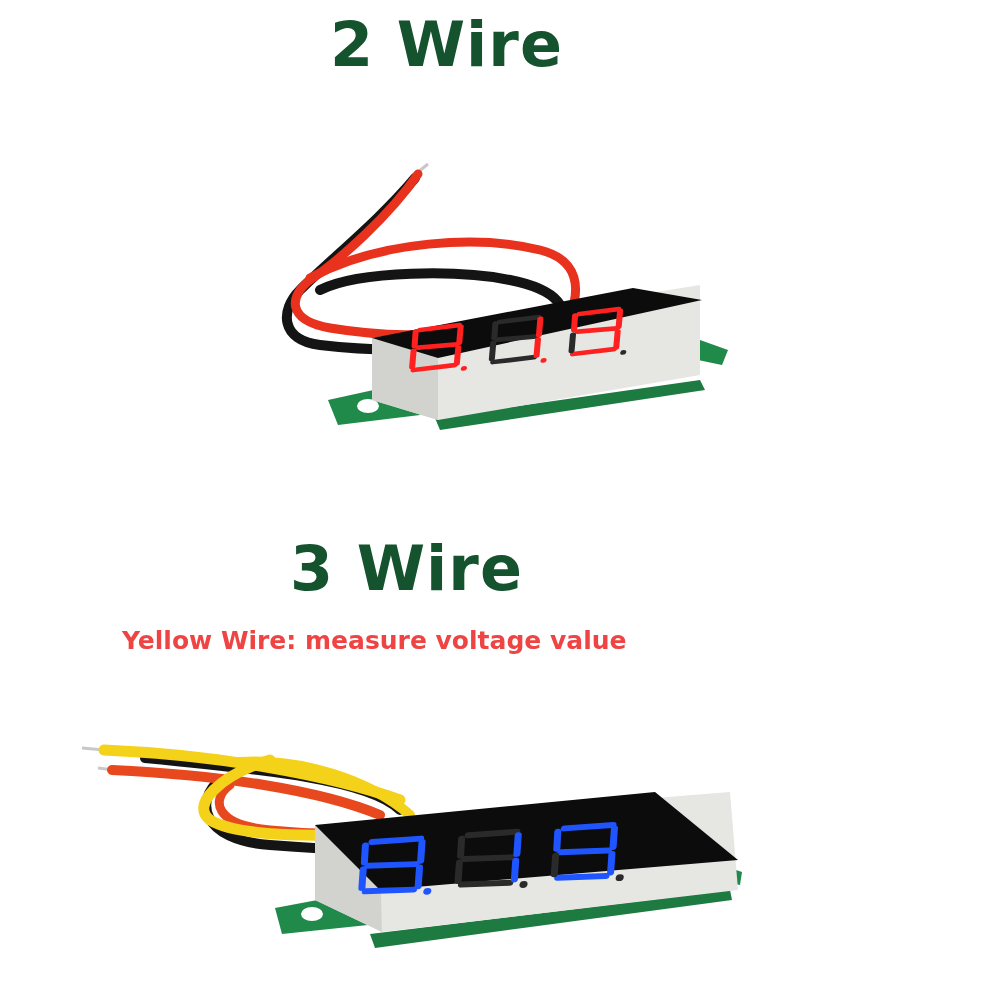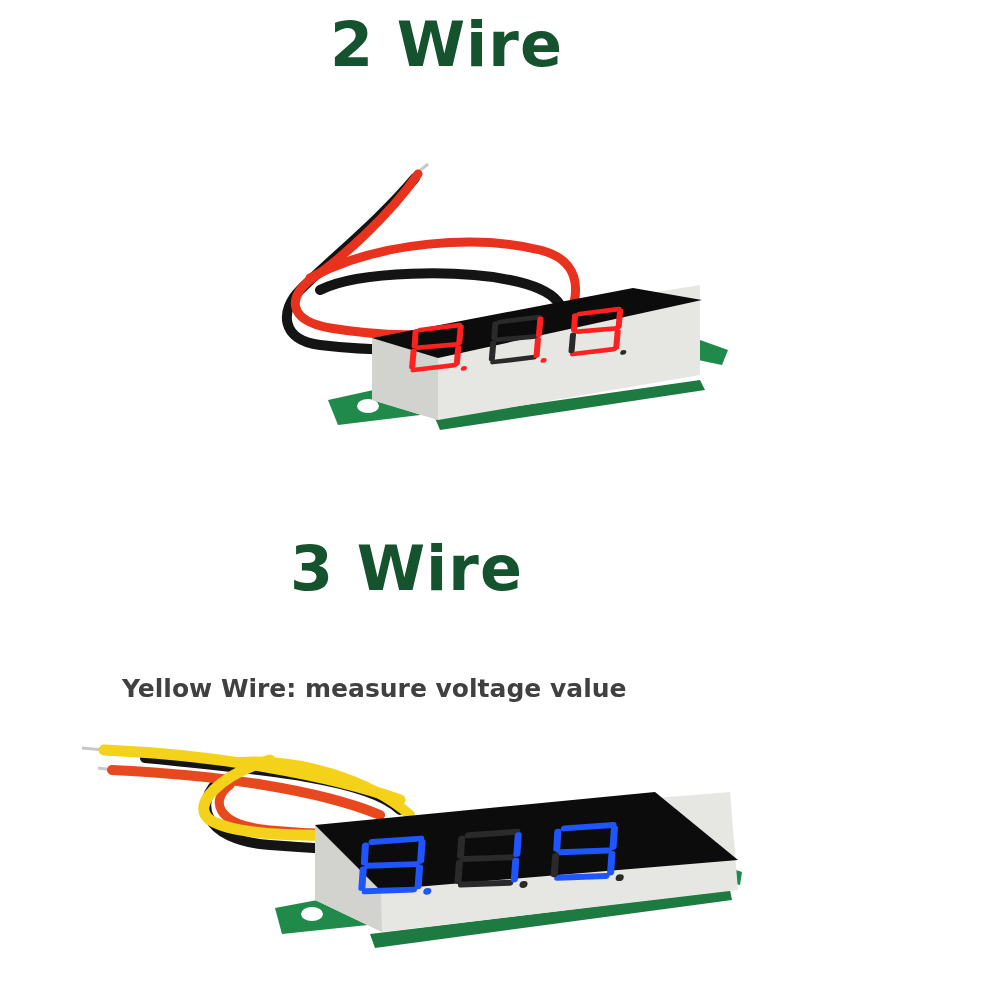--- a/index.html
+++ b/index.html
@@ -120,21 +120,21 @@
         <line x1="12" y1="50" x2="52" y2="44" stroke="#ff2020"></line>
         <line x1="8" y1="26" x2="10" y2="46" stroke="#2a2a2a"></line>
         <circle cx="62" cy="48" r="3" fill="#2a2a2a" stroke="none"></circle>
       </g>
     </g>
   </svg>
 </div>
 
 <div id="title-3wire" class="title">3 Wire</div>
 
-<div id="subtitle-yellow" style="color:#404040;margin-top:48px;">Yellow Wire: measure voltage value</div>
+<div id="subtitle-yellow" style="color:#ef4444;">Yellow Wire: measure voltage value</div>
 
 <div id="product-3wire" class="product">
   <svg width="700" height="240" viewBox="0 0 700 240">
 
     <line x1="12" y1="28" x2="34" y2="30" stroke="#c8c8c8" stroke-width="3"></line>
     <line x1="28" y1="48" x2="44" y2="50" stroke="#c8c8c8" stroke-width="3"></line>
 
     <path d="M75 38 C 200 50, 300 60, 330 90" fill="none" stroke="#141414" stroke-width="10" stroke-linecap="round"></path>
     <path d="M150 60 C 125 80, 130 120, 200 125 C 260 130, 300 130, 330 128" fill="none" stroke="#141414" stroke-width="10" stroke-linecap="round"></path>
 

